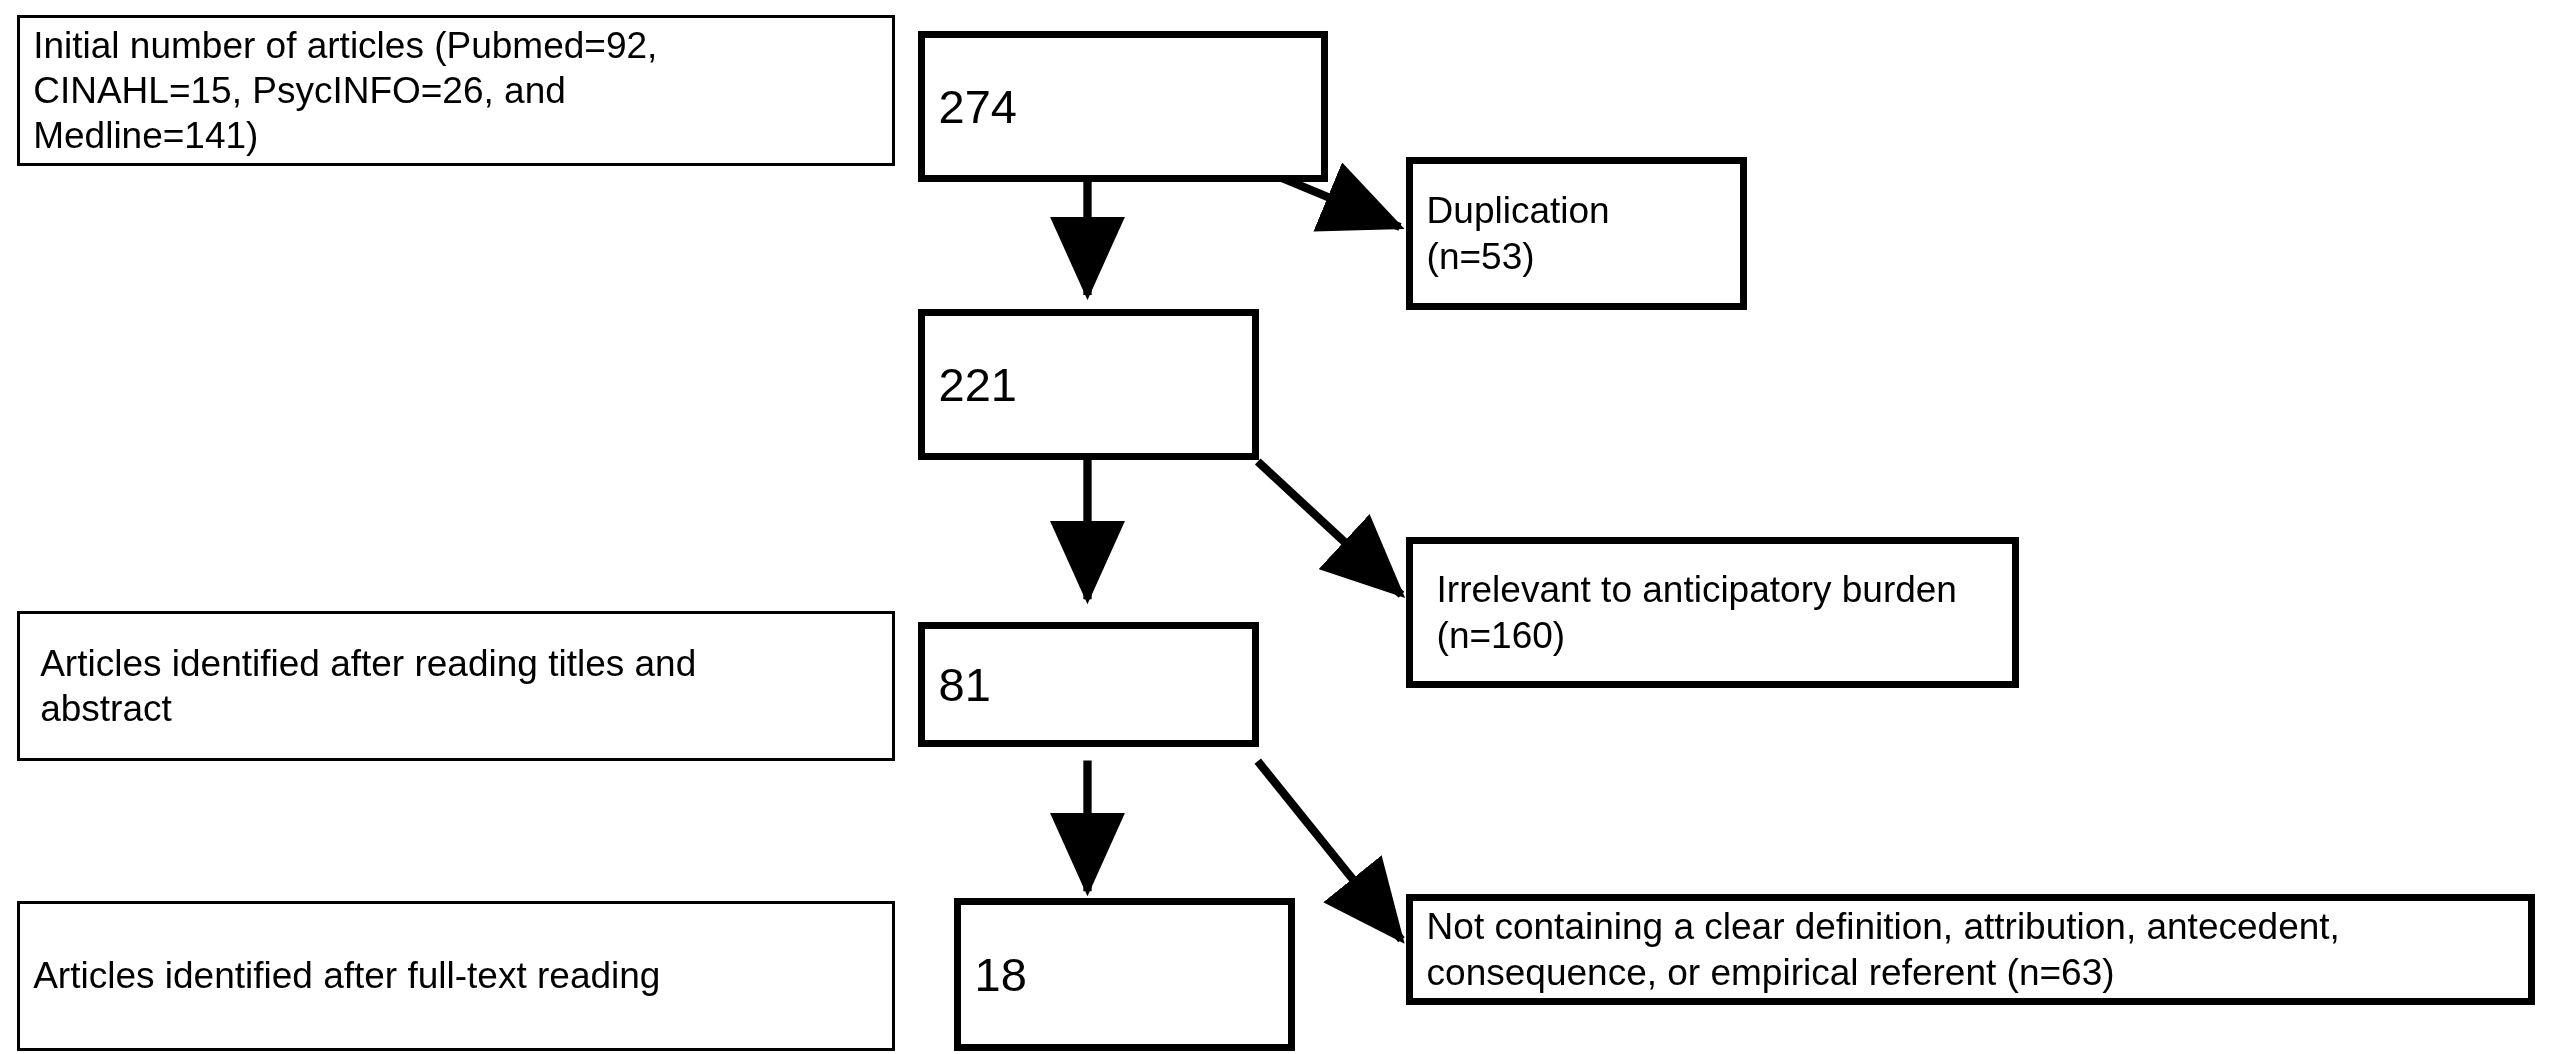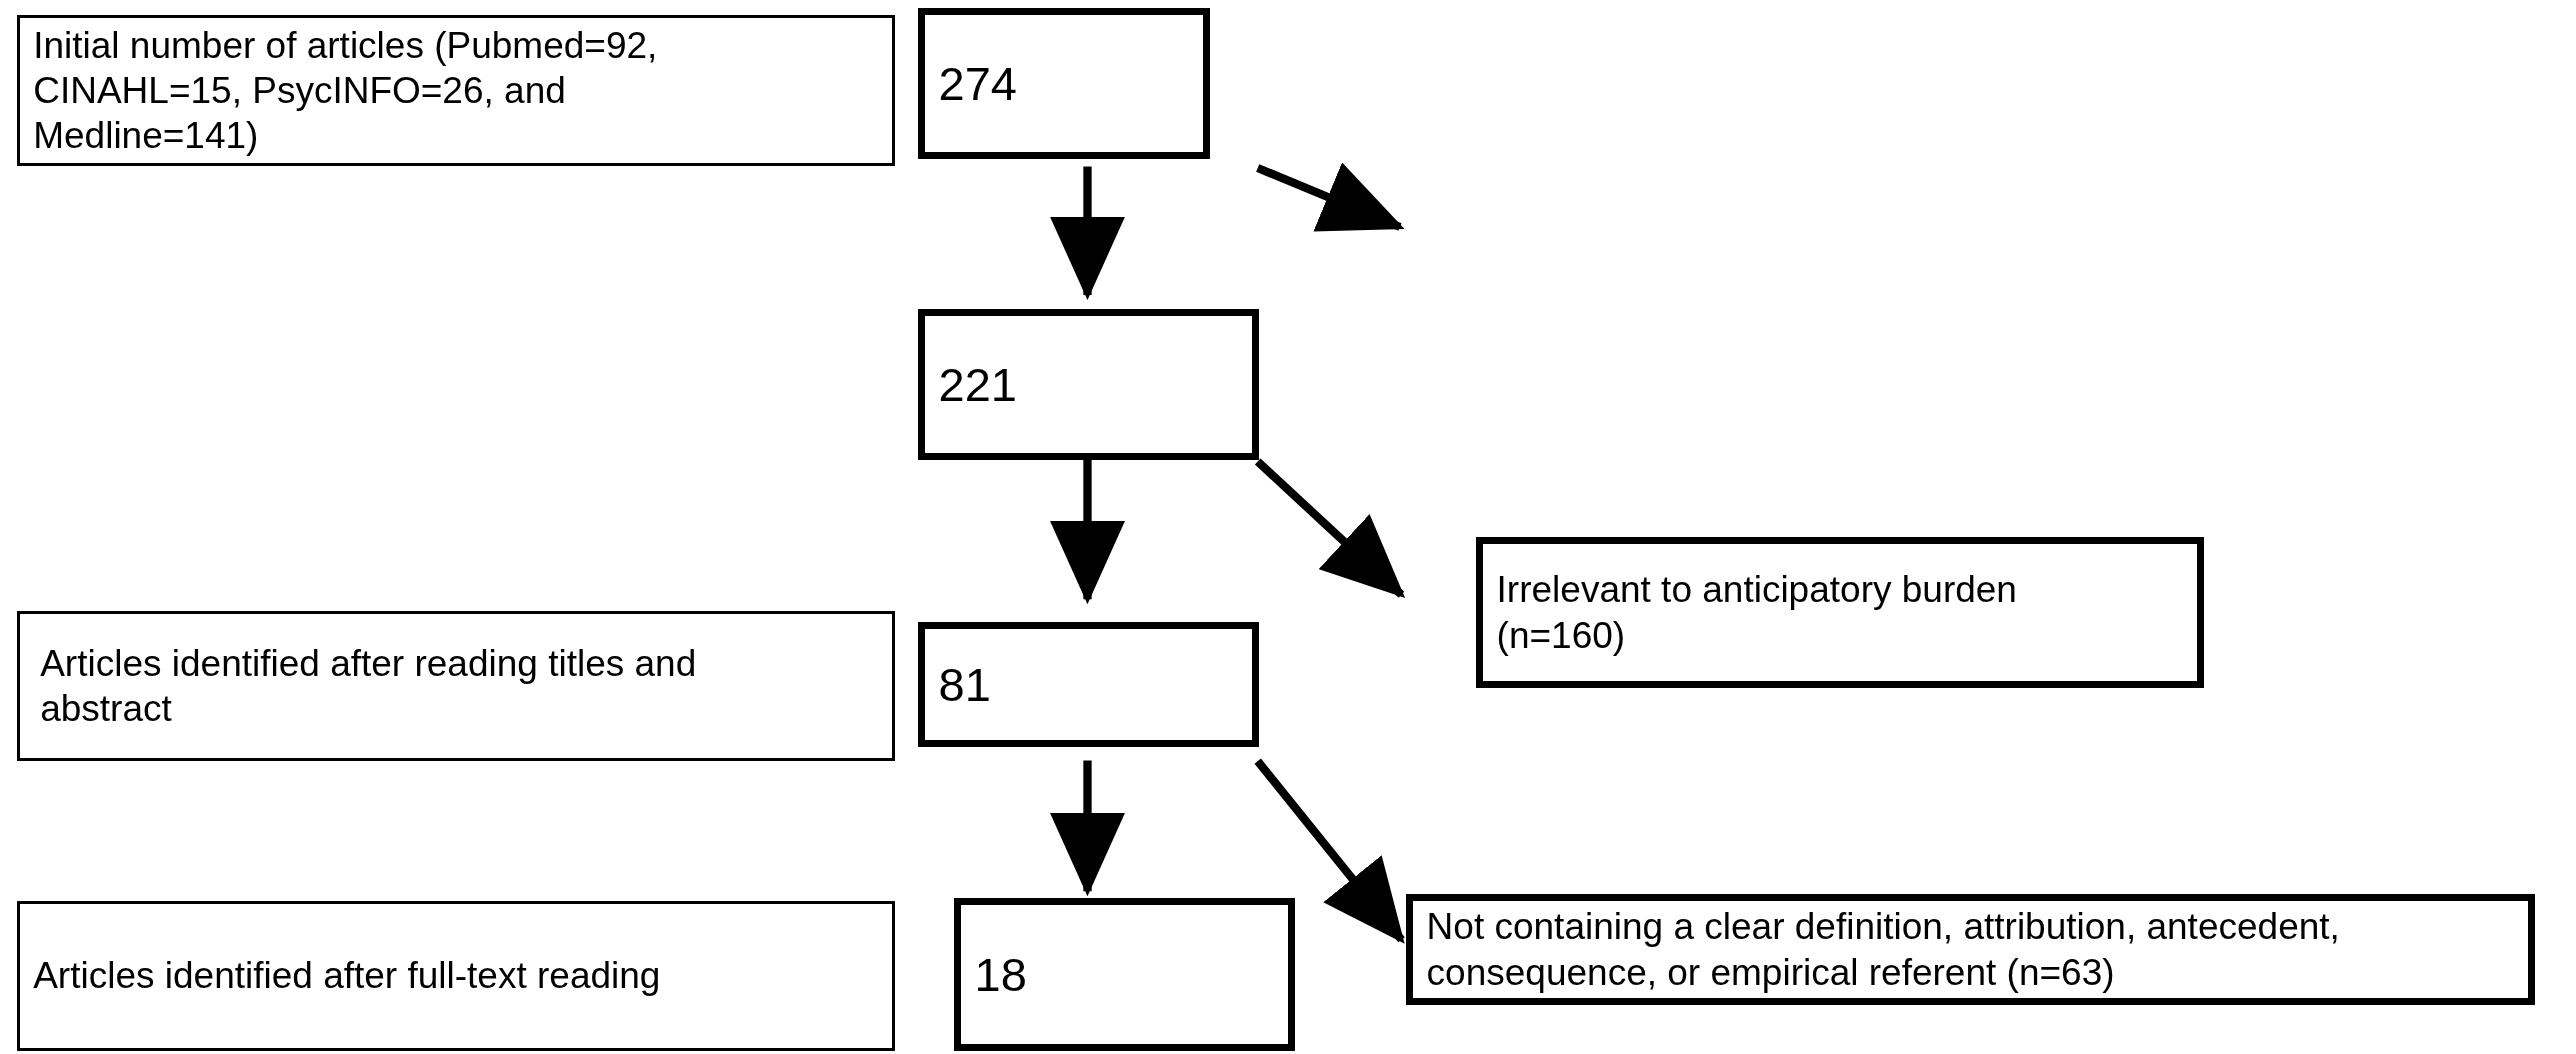--- a/index.html
+++ b/index.html
@@ -91,30 +91,33 @@
       <line x1="1662" y1="1006" x2="1852" y2="1242" stroke="#000000" stroke-width="11" marker-end="url(#arrowhead)"></line>
     </g>
   </svg>
 
   <div class="node thin-border" style="left:16.6px; top:15px; width:878px; height:151px;">
     <span class="node-label">Initial number of articles (Pubmed=92,
 CINAHL=15, PsycINFO=26, and
 Medline=141)</span>
   </div>
 
-  <div class="node thick-border count-box" style="left:918px; top:8px; width:292px; height:151px;">
+  <div class="node thick-border count-box" style="left:918px; top:31px; width:410px; height:151px;">
     <span class="node-label">274</span>
   </div>
 
+  <div class="node thick-border" style="left:1406px; top:157px; width:341px; height:153px;">
+    <span class="node-label">Duplication (n=53)</span>
+  </div>
 
   <div class="node thick-border count-box" style="left:918px; top:309px; width:341px; height:151px;">
     <span class="node-label">221</span>
   </div>
 
-  <div class="node thick-border" style="left:1476px; top:537px; width:728px; height:151px;">
+  <div class="node thick-border" style="left:1406px; top:537px; width:613px; height:151px;padding-left:10px;">
     <span class="node-label">Irrelevant to anticipatory burden
 (n=160)</span>
   </div>
 
   <div class="node thin-border" style="left:16.6px; top:611px; width:878px; height:150px;padding-left:7px;">
     <span class="node-label">Articles identified after reading titles and
 abstract</span>
   </div>
 
   <div class="node thick-border count-box" style="left:918px; top:610px; width:341px; height:125px;margin-top:12px;">

